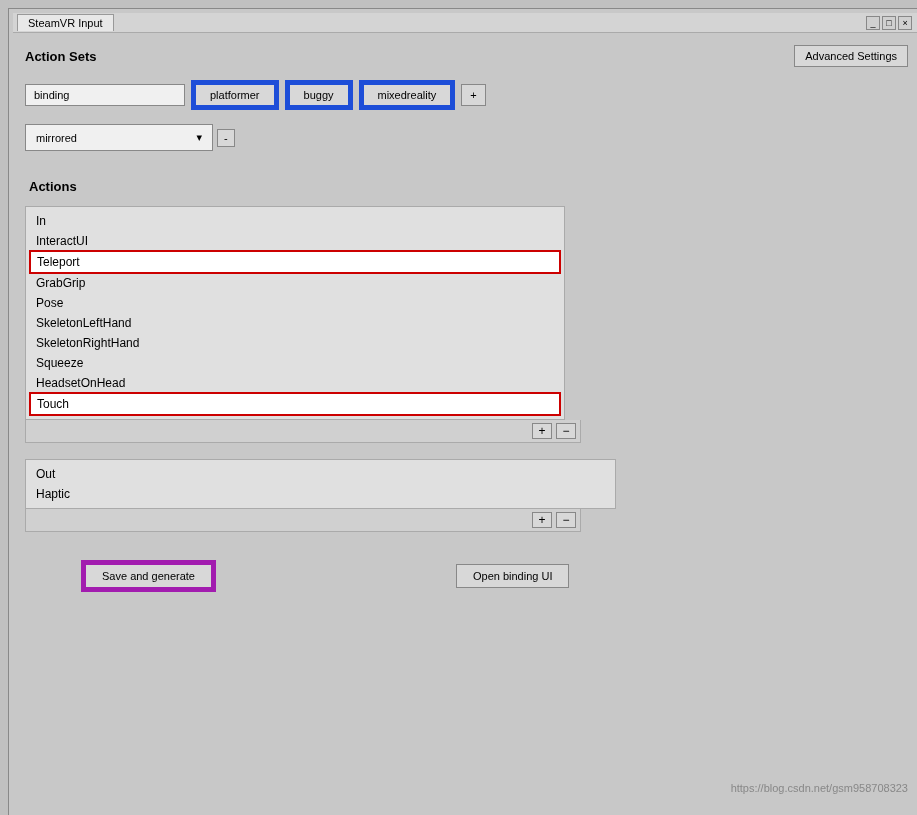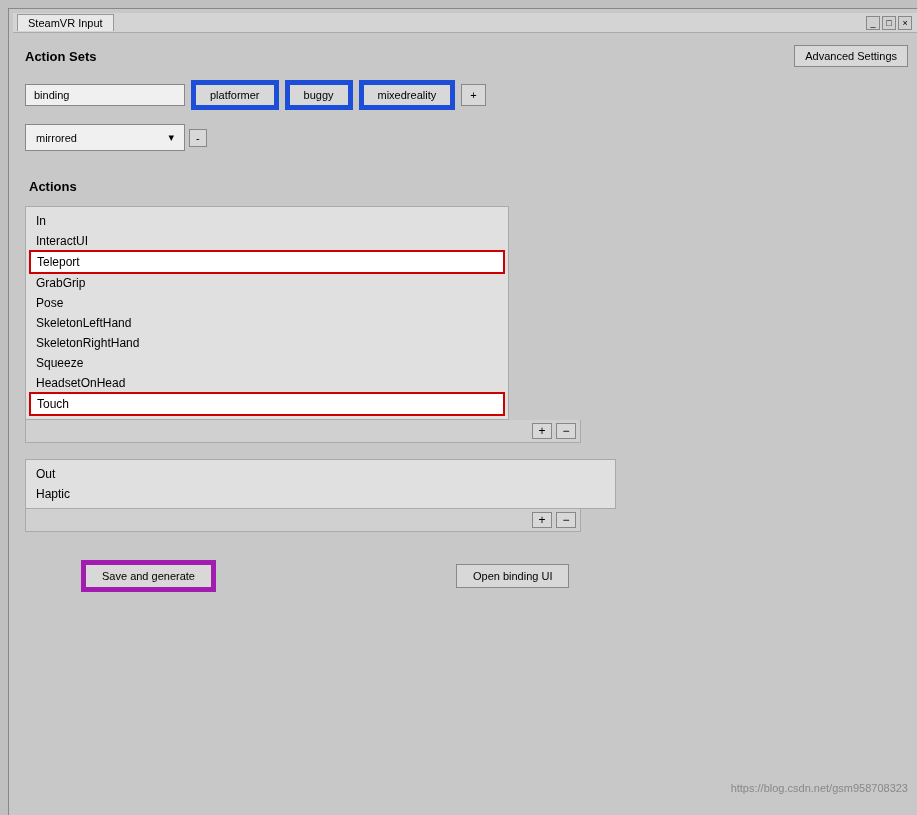--- a/index.html
+++ b/index.html
@@ -139,21 +139,21 @@
       cursor: pointer;
     }
 
     .actions-section {
       margin-top: 4px;
     }
 
     .actions-list {
       background: #e0e0e0;
       border: 1px solid #aaa;
-      width: 484px;
+      width: 540px;
     }
 
     .action-item {
       padding: 3px 6px;
       font-size: 12px;
       color: #000;
       cursor: pointer;
     }
 
     .action-item.selected {
@@ -250,21 +250,21 @@
 
     <div class="action-sets-row">
       <button class="set-btn-default">binding</button>
       <button class="set-btn">platformer</button>
       <button class="set-btn">buggy</button>
       <button class="set-btn">mixedreality</button>
       <button class="set-btn-plus">+</button>
     </div>
 
     <div class="action-sets-row-2">
-      <div style="background:#f0f0f0;border:1px solid #888;padding:2px 6px;font-size:11px;width:160px;display:flex;justify-content:space-between;align-items:center;">
+      <div style="background:#f0f0f0;border:1px solid #888;padding:2px 6px;font-size:11px;width:188px;display:flex;justify-content:space-between;align-items:center;">
         <span>mirrored</span>
         <span>▾</span>
       </div>
       <button class="minus-btn">-</button>
     </div>
 
     <div class="actions-section">
       <div class="section-label">Actions</div>
 
       <div class="actions-list">

